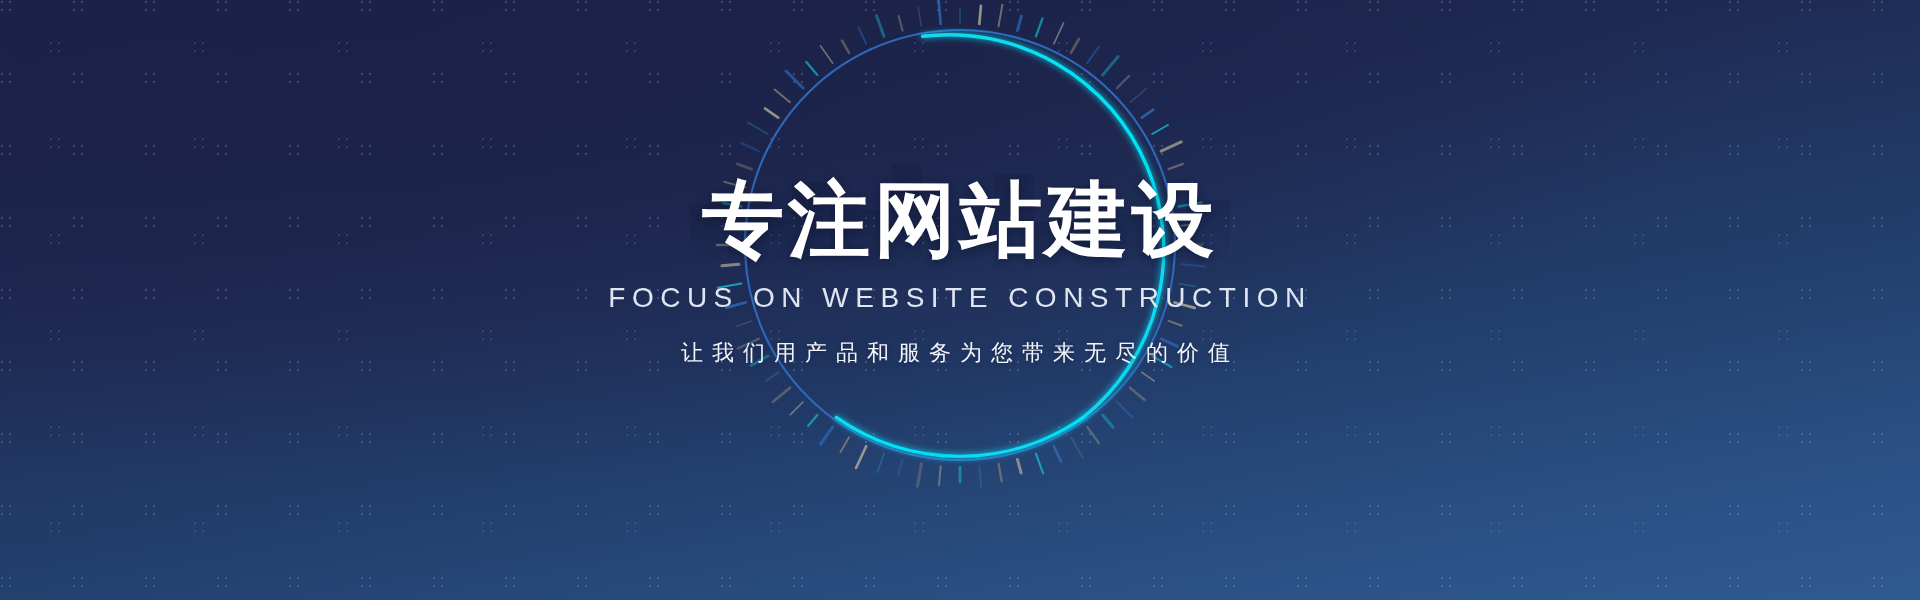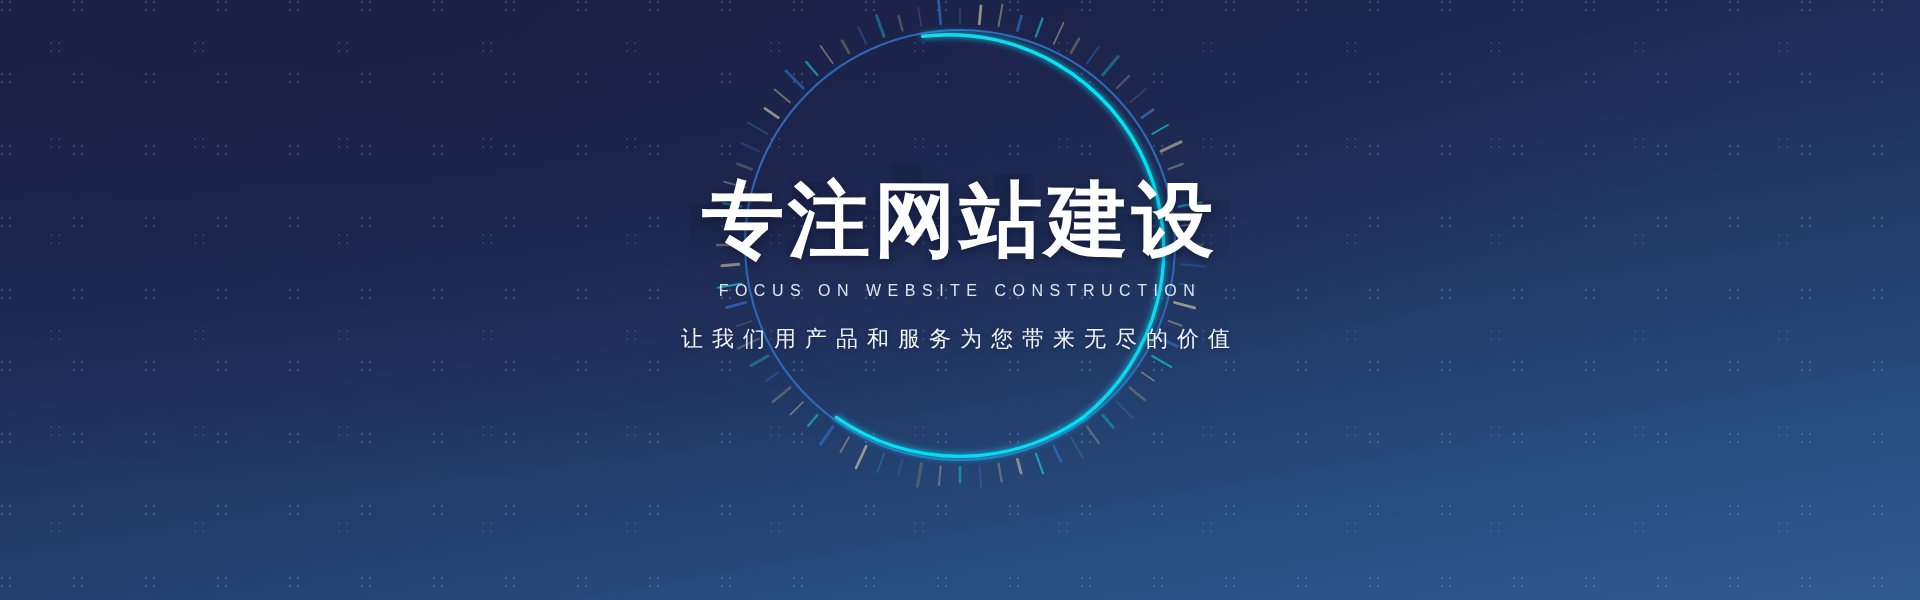--- a/index.html
+++ b/index.html
@@ -81,21 +81,21 @@
     line-height:1.02;
     font-weight:bold;
     color:#ffffff;
     letter-spacing:4px;
     font-family:"DejaVu Sans","Liberation Sans",sans-serif;
     text-shadow:0 2px 10px rgba(6,12,32,.45);
     white-space:nowrap;
   }
   .subtitle{
     margin:20px 0 0 0;
-    font-size:16px;
+    font-size:28px;
     font-weight:400;
     color:#dfe6f2;
     letter-spacing:6.5px;
     white-space:nowrap;
     font-family:"Liberation Sans","DejaVu Sans",sans-serif;
     text-align:center;
   }
   .tagline{
     margin:24px 0 0 0;
     font-size:22px;

